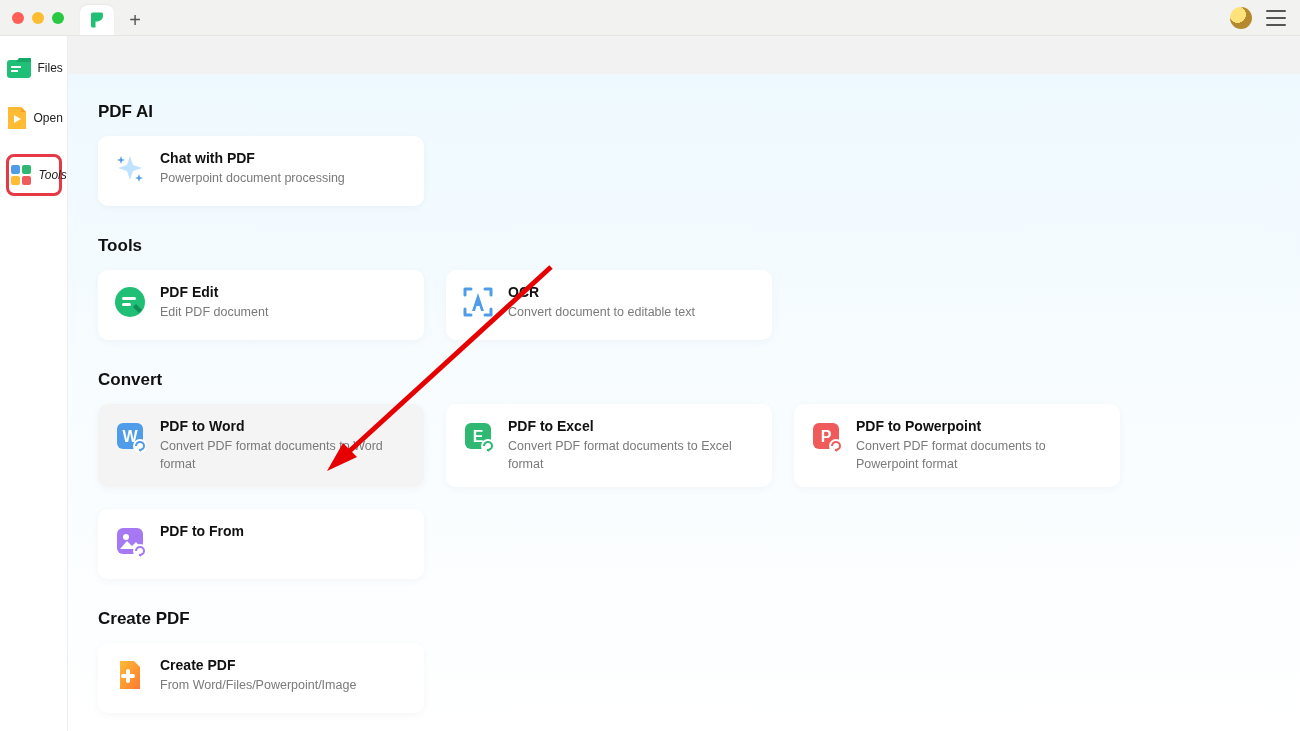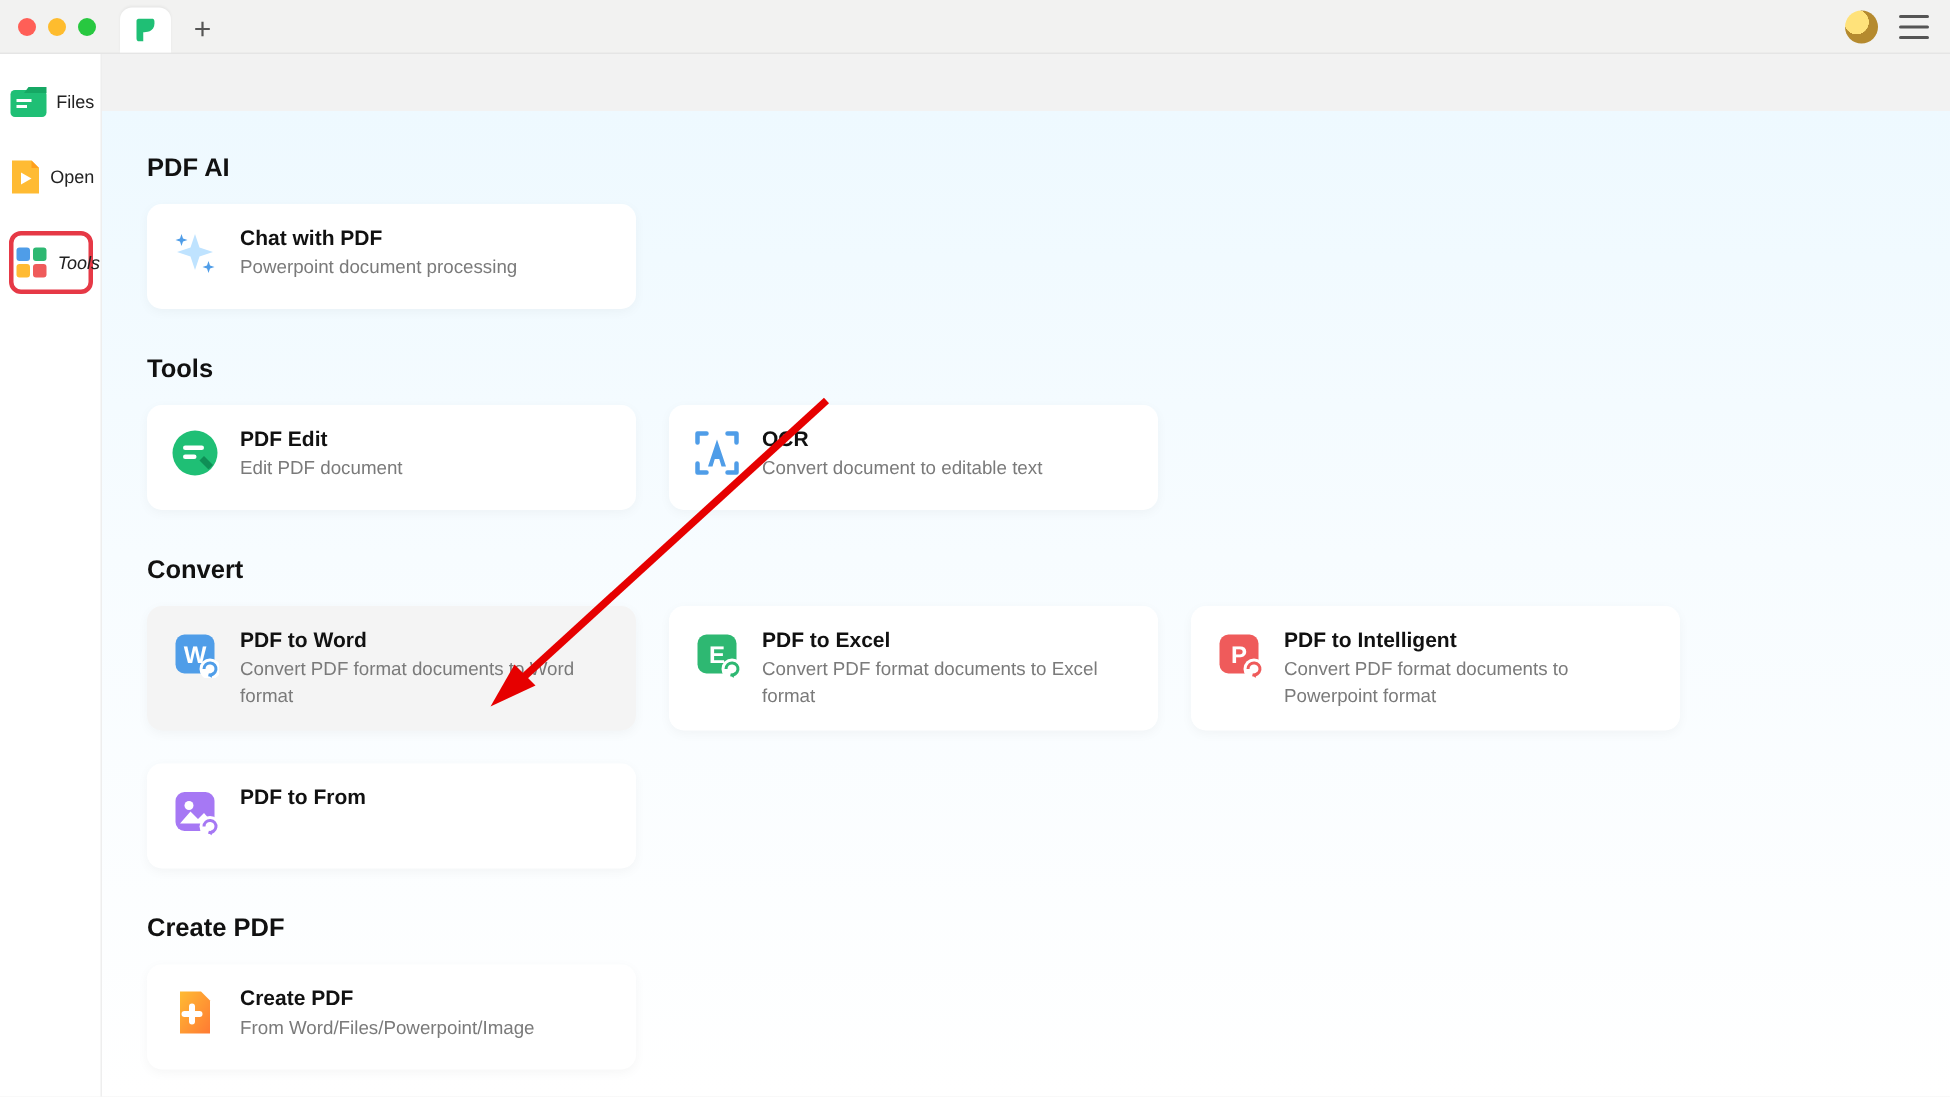--- a/index.html
+++ b/index.html
@@ -259,21 +259,21 @@
       <div class="card-icon">
         <svg width="32" height="32" viewBox="0 0 32 32">
           <rect x="3" y="3" width="26" height="26" rx="6" fill="#ef5b5b"></rect>
           <text x="16" y="22" font-size="16" font-weight="700" fill="#fff" text-anchor="middle" font-family="Arial">P</text>
           <circle cx="26" cy="26" r="7" fill="#fff"></circle>
           <path d="M22 26 a4 4 0 1 1 3 3.8" stroke="#ef5b5b" stroke-width="2" fill="none"></path>
           <polygon points="25,30 28,28 27,32" fill="#ef5b5b"></polygon>
         </svg>
       </div>
       <div class="card-text">
-        <div class="card-title">PDF to Intelligent</div>
+        <div class="card-title">PDF to Powerpoint</div>
         <div class="card-sub">Convert PDF format documents to Powerpoint format</div>
       </div>
     </div>
 
     <div class="card">
       <div class="card-icon">
         <svg width="32" height="32" viewBox="0 0 32 32">
           <rect x="3" y="3" width="26" height="26" rx="6" fill="#a678f4"></rect>
           <circle cx="12" cy="12" r="3" fill="#fff"></circle>
           <path d="M6 24 L13 16 L18 21 L22 17 L28 24 Z" fill="#fff"></path>

